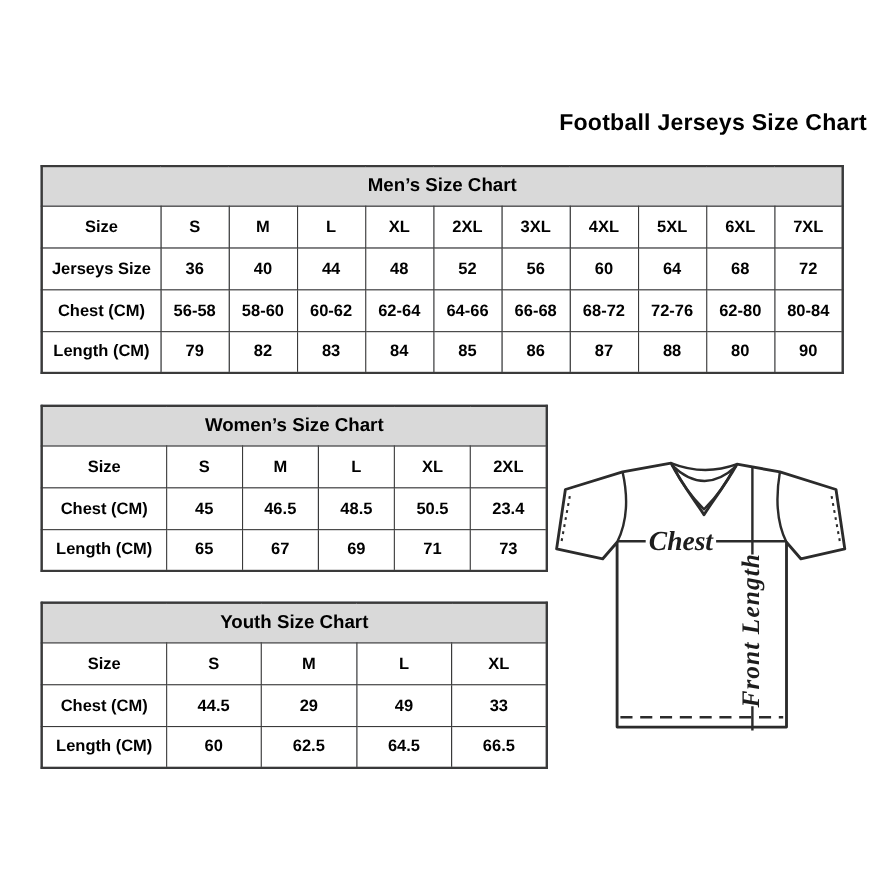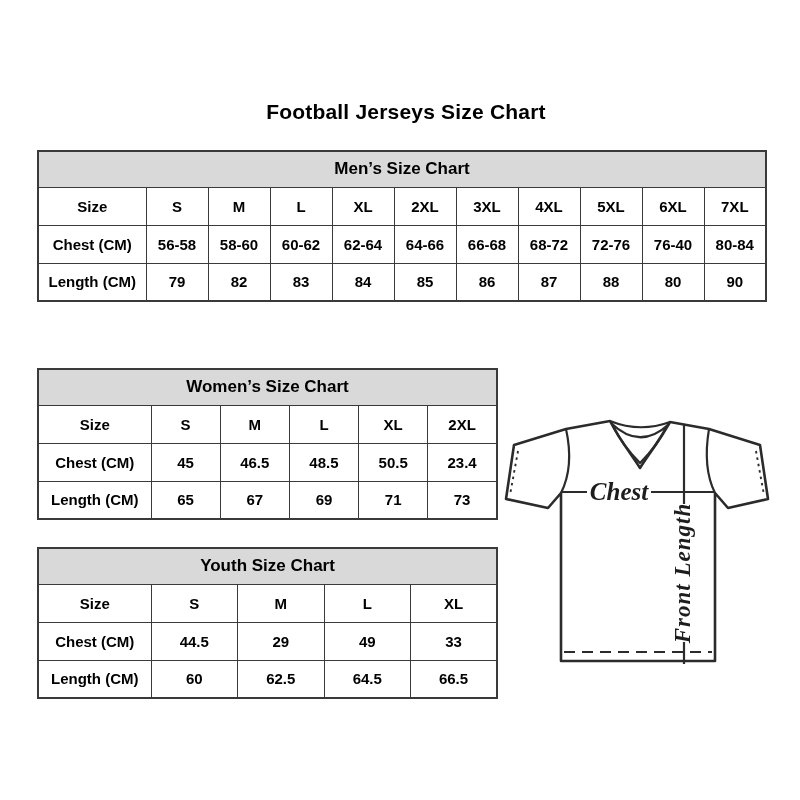--- a/index.html
+++ b/index.html
@@ -1,22 +1,22 @@
 <!DOCTYPE html>
 <html><head>
 <meta charset="utf-8">
 <style>
   * { margin: 0; padding: 0; box-sizing: border-box; }
   html, body { width: 800px; height: 800px; background: #ffffff; overflow: hidden; }
   body { position: relative; font-family: "Liberation Sans", sans-serif; color: #000; }
 
   .page-title {
     position: absolute;
-    left: 12px; top: 100px; width: 788px;
-    text-align: center;
+    left: 0; top: 100px; width: 788px;
+    text-align: right;
     font-size: 21px;
     font-weight: bold;
     letter-spacing: 0.2px;
   }
 
   table.size-table {
     position: absolute;
     border-collapse: collapse;
     table-layout: fixed;
     background: #0f172a;
@@ -92,30 +92,43 @@
         <td>L</td>
         <td>XL</td>
         <td>2XL</td>
         <td>3XL</td>
         <td>4XL</td>
         <td>5XL</td>
         <td>6XL</td>
         <td>7XL</td>
       </tr>
       <tr>
+        <td>Jerseys Size</td>
+        <td>36</td>
+        <td>40</td>
+        <td>44</td>
+        <td>48</td>
+        <td>52</td>
+        <td>56</td>
+        <td>60</td>
+        <td>64</td>
+        <td>68</td>
+        <td>72</td>
+      </tr>
+      <tr>
         <td>Chest (CM)</td>
         <td>56-58</td>
         <td>58-60</td>
         <td>60-62</td>
         <td>62-64</td>
         <td>64-66</td>
         <td>66-68</td>
         <td>68-72</td>
         <td>72-76</td>
-        <td>76-40</td>
+        <td>62-80</td>
         <td>80-84</td>
       </tr>
       <tr>
         <td>Length (CM)</td>
         <td>79</td>
         <td>82</td>
         <td>83</td>
         <td>84</td>
         <td>85</td>
         <td>86</td>

